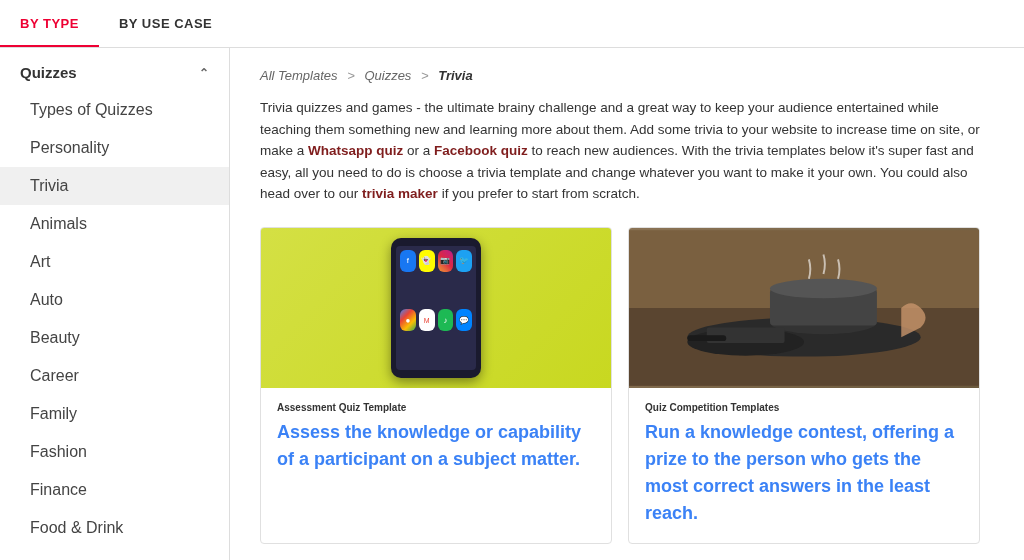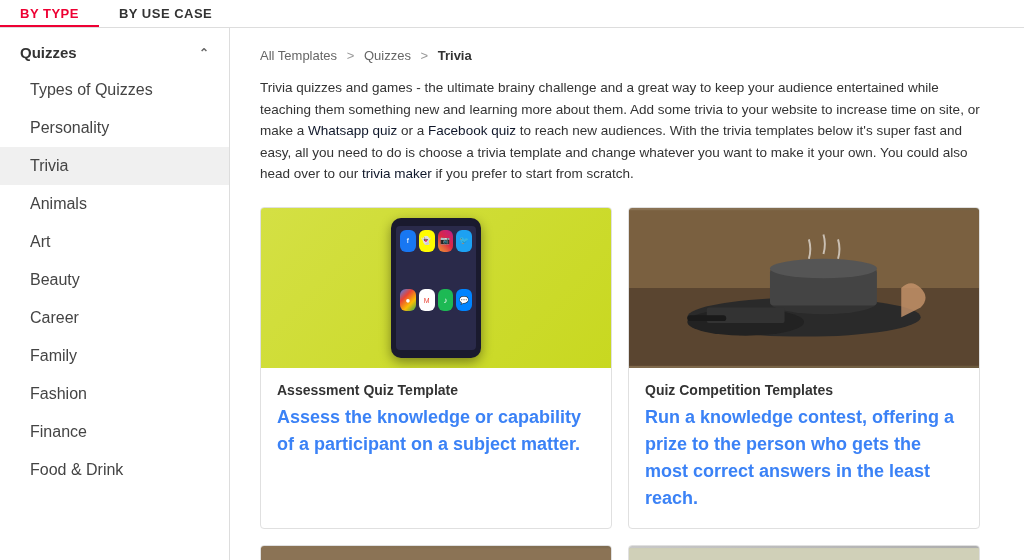--- a/index.html
+++ b/index.html
@@ -2,21 +2,21 @@
 <html><head>
   <meta charset="utf-8">
   <style>
     * { box-sizing: border-box; margin: 0; padding: 0; }
     body { font-family: Arial, sans-serif; font-size: 14px; color: #333; display: flex; flex-direction: column; height: 560px; overflow: hidden; }
 
     .top-nav {
       display: flex;
       border-bottom: 1px solid #ddd;
       background: #fff;
-      height: 28px;
+      height: 48px;
       flex-shrink: 0;
     }
     .top-nav-item {
       padding: 0 20px;
       display: flex;
       align-items: center;
       font-size: 13px;
       font-weight: 600;
       color: #333;
       cursor: pointer;
@@ -80,40 +80,42 @@
       flex: 1;
       overflow-y: auto;
       padding: 20px 30px;
       background: #fff;
     }
 
     .breadcrumb {
       font-size: 13px;
       color: #666;
       margin-bottom: 14px;
+      font-style: italic;
     }
     .breadcrumb span.current {
       font-weight: 700;
       color: #333;
     }
     .breadcrumb span.sep {
       margin: 0 6px;
       color: #999;
     }
 
     .description {
       font-size: 13.5px;
       line-height: 1.6;
       color: #333;
       margin-bottom: 22px;
       max-width: 720px;
     }
     .description a {
-      color: #0f172a;
+      color: #7f1d1d;
       text-decoration: none;
+      font-weight: bold;
     }
 
     .cards-grid {
       display: grid;
       grid-template-columns: 1fr 1fr;
       gap: 16px;
       max-width: 720px;
     }
 
     .card {
@@ -200,21 +202,21 @@
       display: flex;
       align-items: center;
       justify-content: center;
     }
 
     .card-body {
       padding: 14px 16px 16px;
     }
     .card-title {
       font-weight: 700;
-      font-size: 14px;
+      font-size: 10px;
       margin-bottom: 6px;
     }
     .card-desc {
       font-size: 18px;
       color: #3b82f6;
       line-height: 1.5;
       font-weight: bold;
     }
 
   </style>
@@ -230,20 +232,21 @@
   <div class="sidebar">
     <div class="sidebar-section-header">
       <span>Quizzes</span>
       <span class="chevron">⌃</span>
     </div>
     <div class="sidebar-item">Types of Quizzes</div>
     <div class="sidebar-item">Personality</div>
     <div class="sidebar-item active">Trivia</div>
     <div class="sidebar-item">Animals</div>
     <div class="sidebar-item">Art</div>
+    <div class="sidebar-item">Auto</div>
     <div class="sidebar-item">Beauty</div>
     <div class="sidebar-item">Career</div>
     <div class="sidebar-item">Family</div>
     <div class="sidebar-item">Fashion</div>
     <div class="sidebar-item">Finance</div>
     <div class="sidebar-item">Food &amp; Drink</div>
   </div>
 
   <div class="content-area">
     <div class="breadcrumb">

